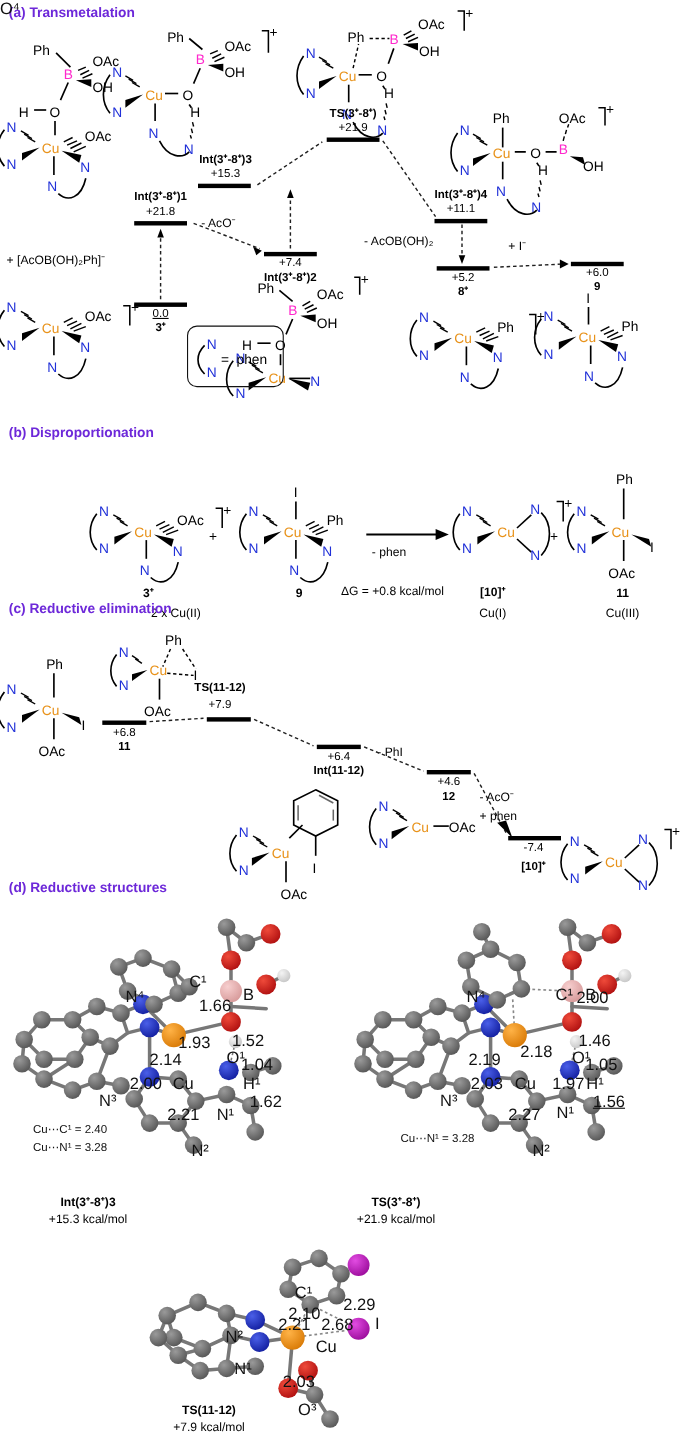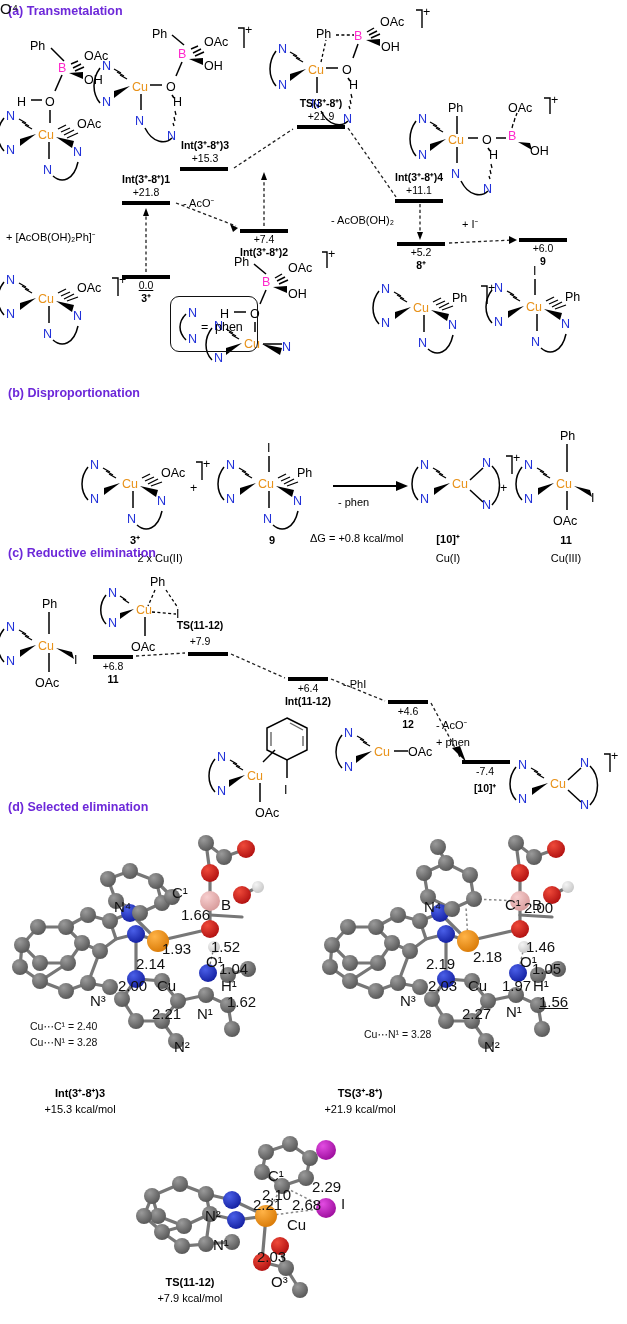--- a/index.html
+++ b/index.html
@@ -617,21 +617,21 @@
 <svg style="left:0;top:0;width:627px;height:800px;" viewBox="0 0 627 800">
   <g stroke="#202020" stroke-width="1.3" fill="none" stroke-dasharray="3.2,2.6">
     <line x1="136" y1="656" x2="185" y2="653"></line>
     <line x1="231" y1="654" x2="285" y2="678"></line>
     <line x1="331" y1="679" x2="385" y2="701"></line>
     <line x1="431" y1="703" x2="460" y2="757"></line>
   </g>
   <polygon points="466,762 452,748 460,746" fill="#000"></polygon>
 </svg>
 
-<div class="panel-title" style="left:8px;top:800px;">(d) Selected elimination</div>
+<div class="panel-title" style="left:8px;top:800px;">(d) Reductive structures</div>
 
 <svg style="left:10px;top:835px;width:300px;height:250px;" viewBox="0 0 300 250">
   <defs>
     <radialGradient id="gC" cx="35%" cy="30%" r="75%">
       <stop offset="0%" stop-color="#9a9a9a"></stop>
         <stop offset="100%" stop-color="#565656"></stop>
     </radialGradient>
     <radialGradient id="gN" cx="35%" cy="30%" r="75%">
       <stop offset="0%" stop-color="#4a5fe8"></stop>
         <stop offset="100%" stop-color="#131fa0"></stop>

